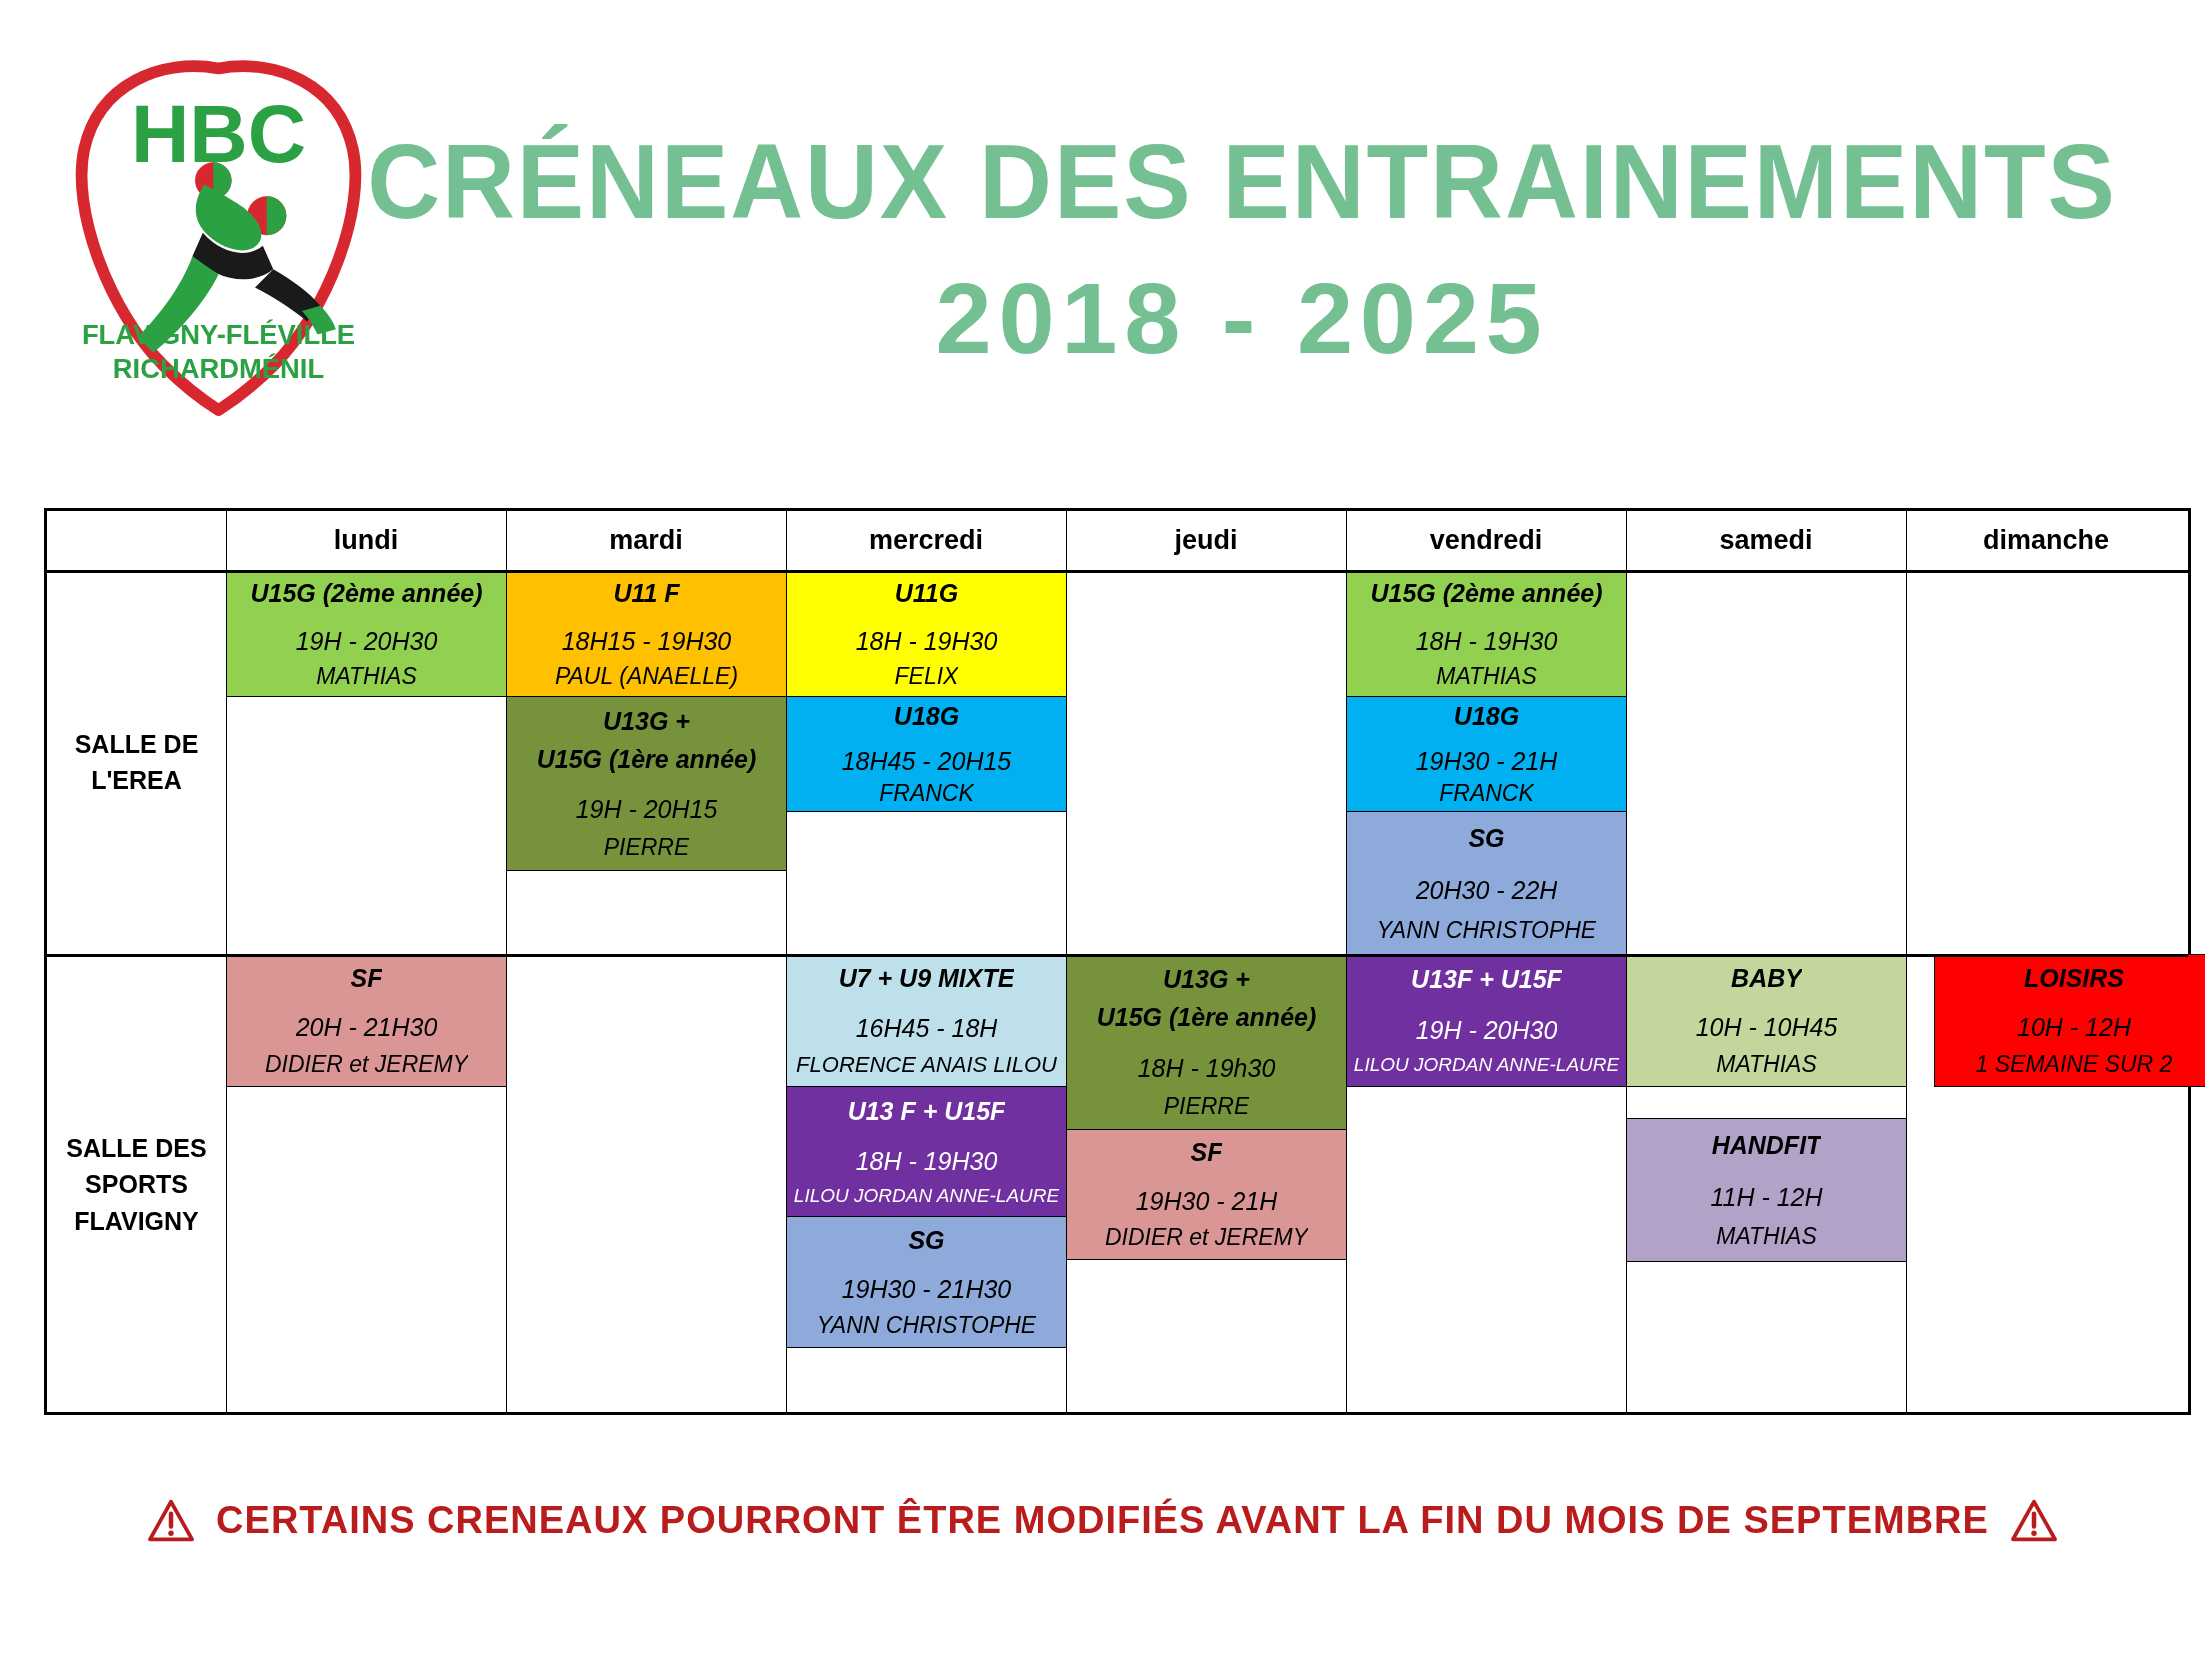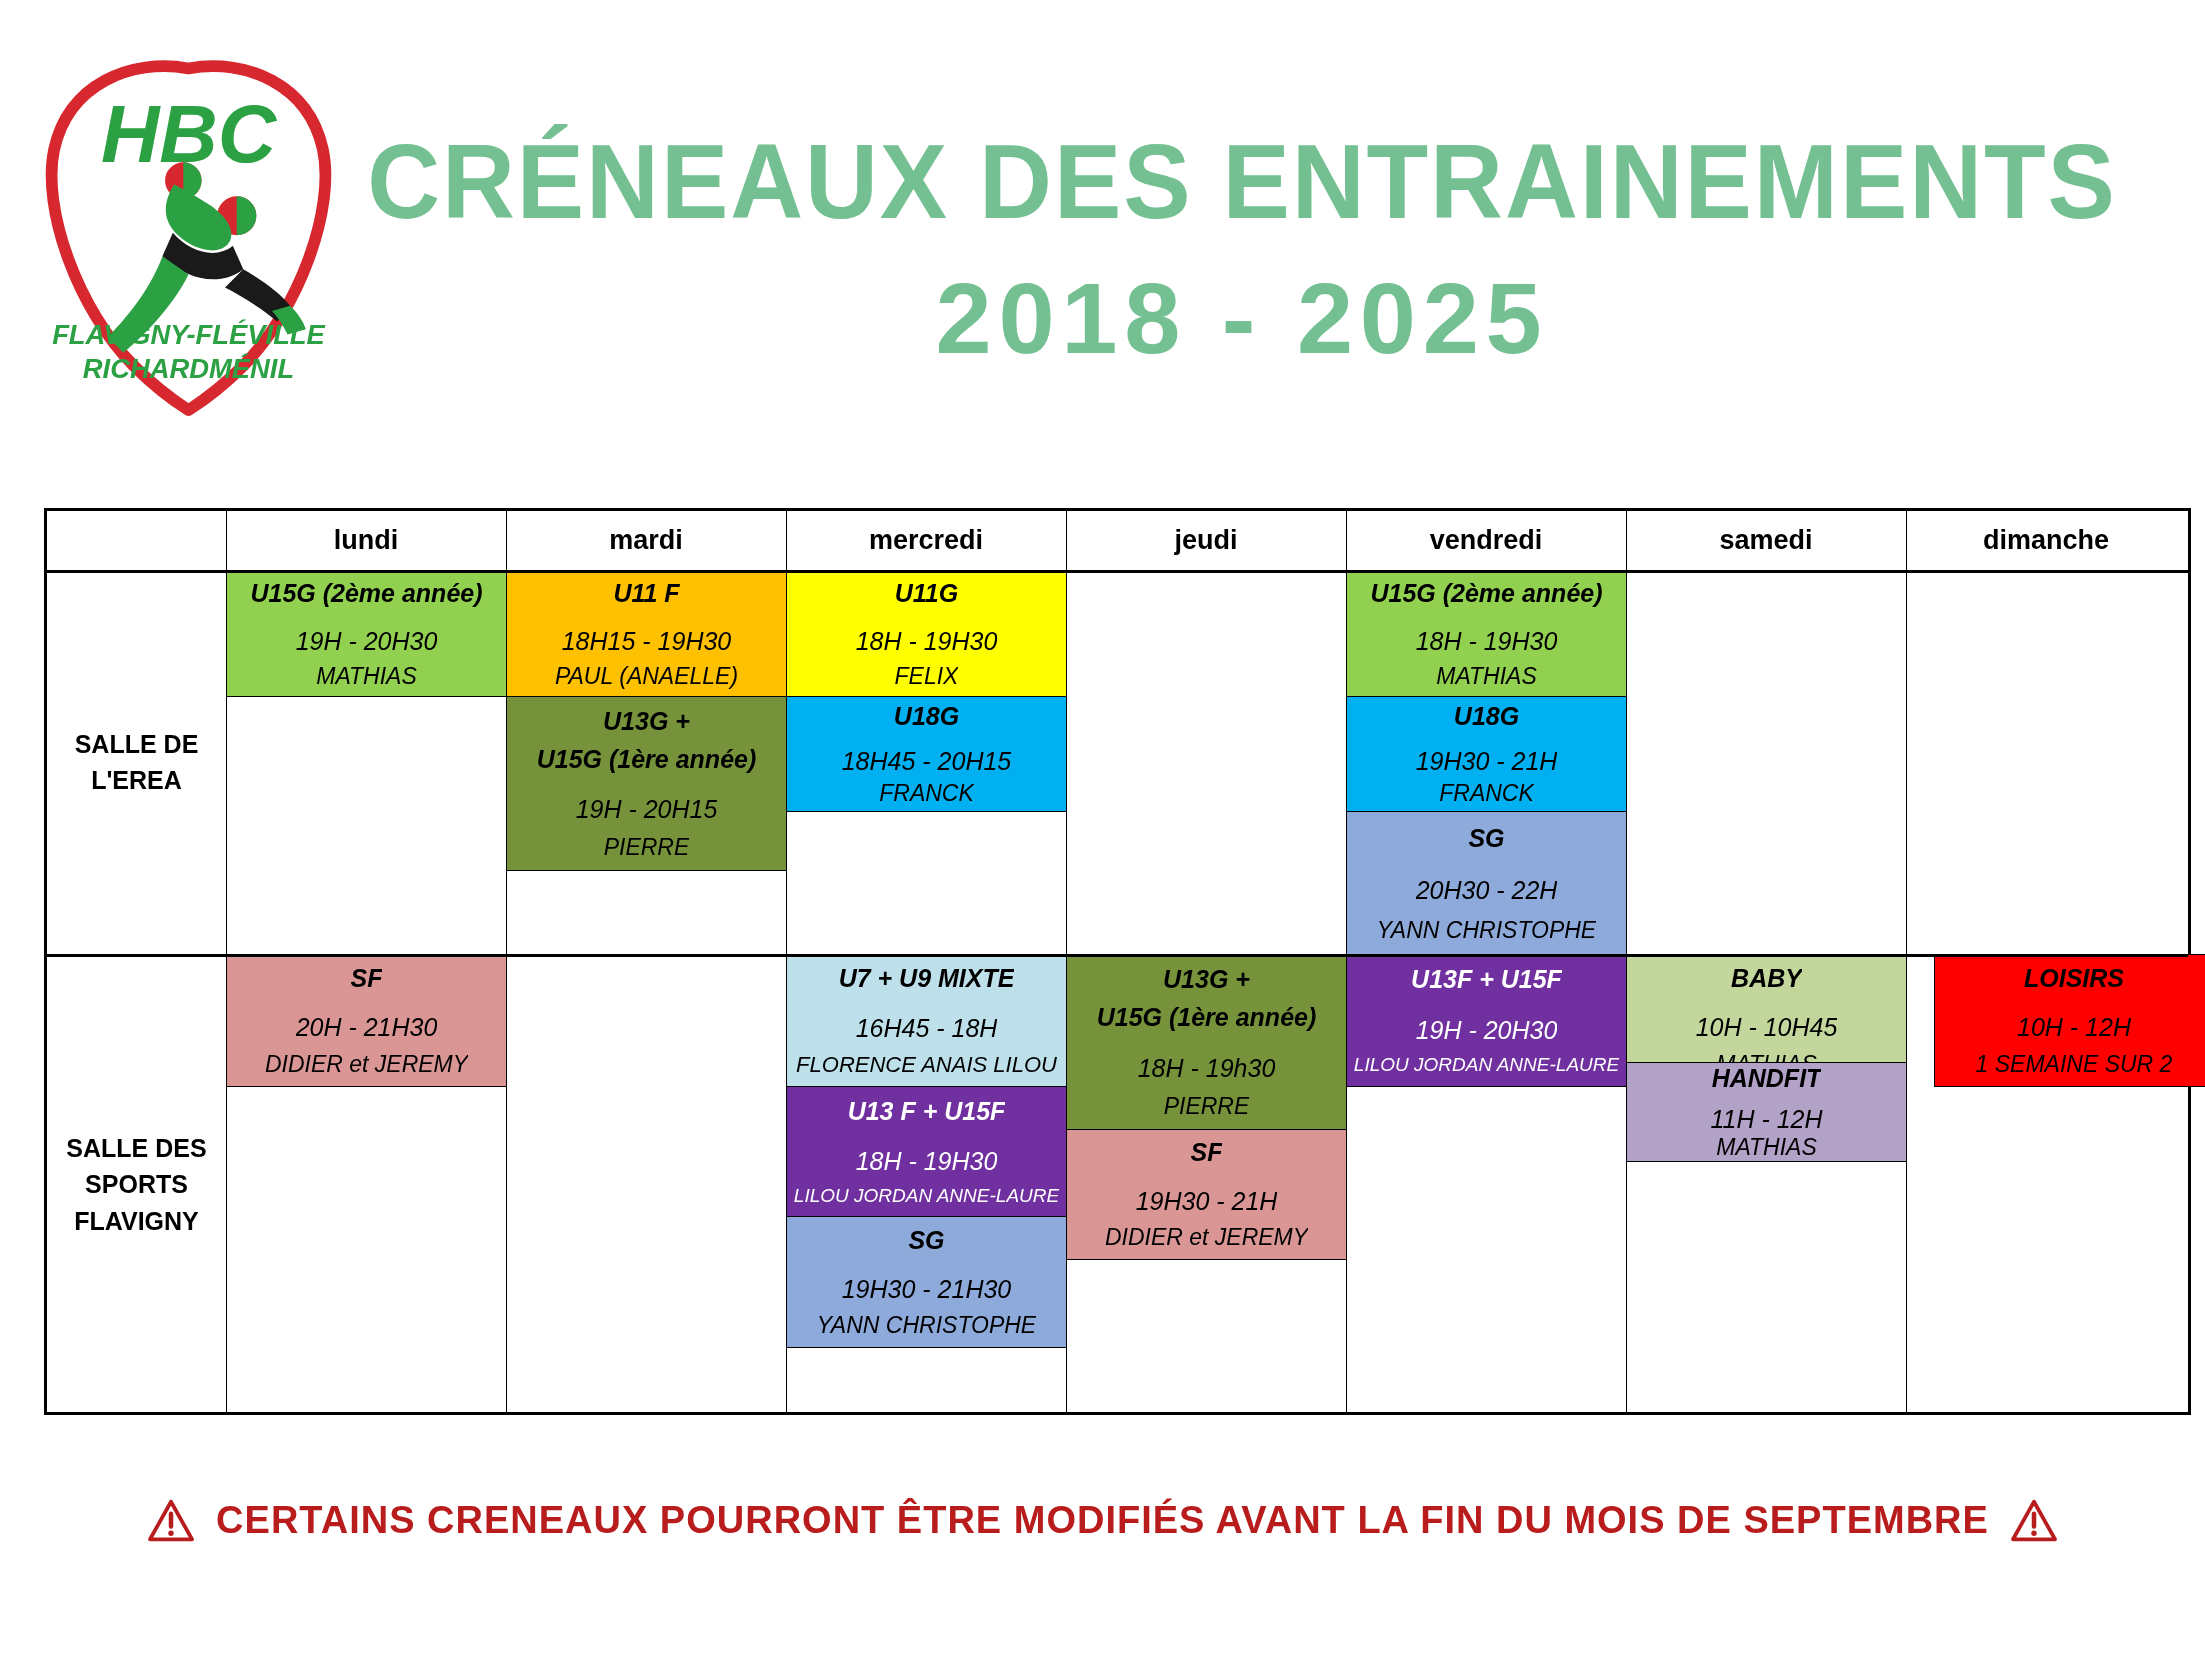--- a/index.html
+++ b/index.html
@@ -1,20 +1,20 @@
 <!DOCTYPE html>
 <html style="font-size:7.7px"><head>
 <meta charset="utf-8">
 <style>
   html,body{margin:0;padding:0;}
   body{font-family:"Liberation Sans","DejaVu Sans",sans-serif;background:#fff;}
   .sheet{position:relative;width:2205px;height:1654px;background:#fff;overflow:hidden;}
 
   
-  .logo{position:absolute;left:32px;top:48px;width:313px;height:376px;font-style:italic;}
+  .logo{position:absolute;left:62px;top:48px;width:313px;height:376px;}
   .logo svg{width:100%;height:100%;}
   .logo text{font-family:"Liberation Sans","DejaVu Sans",sans-serif;}
 
   
   .page-title{position:absolute;left:297px;top:122px;width:1890px;text-align:center;font-weight:bold;line-height:1.2;}
   .pt1{font-size:101px;letter-spacing:1.9px;transform:scaleY(1.04);}
   .pt2{font-size:101px;letter-spacing:6.7px;margin-top:14.4px;}
 
   
   .tbl{position:absolute;left:44px;top:508px;width:2147px;height:907px;border:3.8px solid #000;box-sizing:border-box;background:#fff;}
@@ -49,21 +49,21 @@
   .s-erea-ven2{left:1299px;top:185px; width:281px;height:116px;}
   .s-erea-ven3{left:1299px;top:300px; width:281px;height:145px;}
   .s-fla-lun  {left:179px; top:443px; width:281px;height:133px;}
   .s-fla-mer1 {left:739px;top:443px; width:281px;height:133px;}
   .s-fla-mer2 {left:739px;top:575px;width:281px;height:132px;}
   .s-fla-mer3 {left:739px;top:705px;width:281px;height:132px;}
   .s-fla-jeu1 {left:1019px;top:443px; width:281px;height:176px;}
   .s-fla-jeu2 {left:1019px;top:618px;width:281px;height:131px;}
   .s-fla-ven  {left:1299px;top:443px; width:281px;height:133px;}
   .s-fla-sam1 {left:1579px;top:443px; width:281px;height:133px;}
-  .s-fla-sam2 {left:1579px;top:551px;width:281px;height:100px;}
+  .s-fla-sam2 {left:1579px;top:607px;width:281px;height:144px;}
   .s-fla-dim  {left:1887px;top:443px; width:280px;height:133px;}
 
   
   .warning{position:absolute;left:0;right:0;top:1498px;display:flex;align-items:center;justify-content:center;gap:26px;font-weight:bold;font-size:38px;letter-spacing:1px;}
   .warn-ic{width:48px;height:45px;flex:0 0 auto;}
 </style>
 </head>
 <body>
 
 <div class="sheet">

